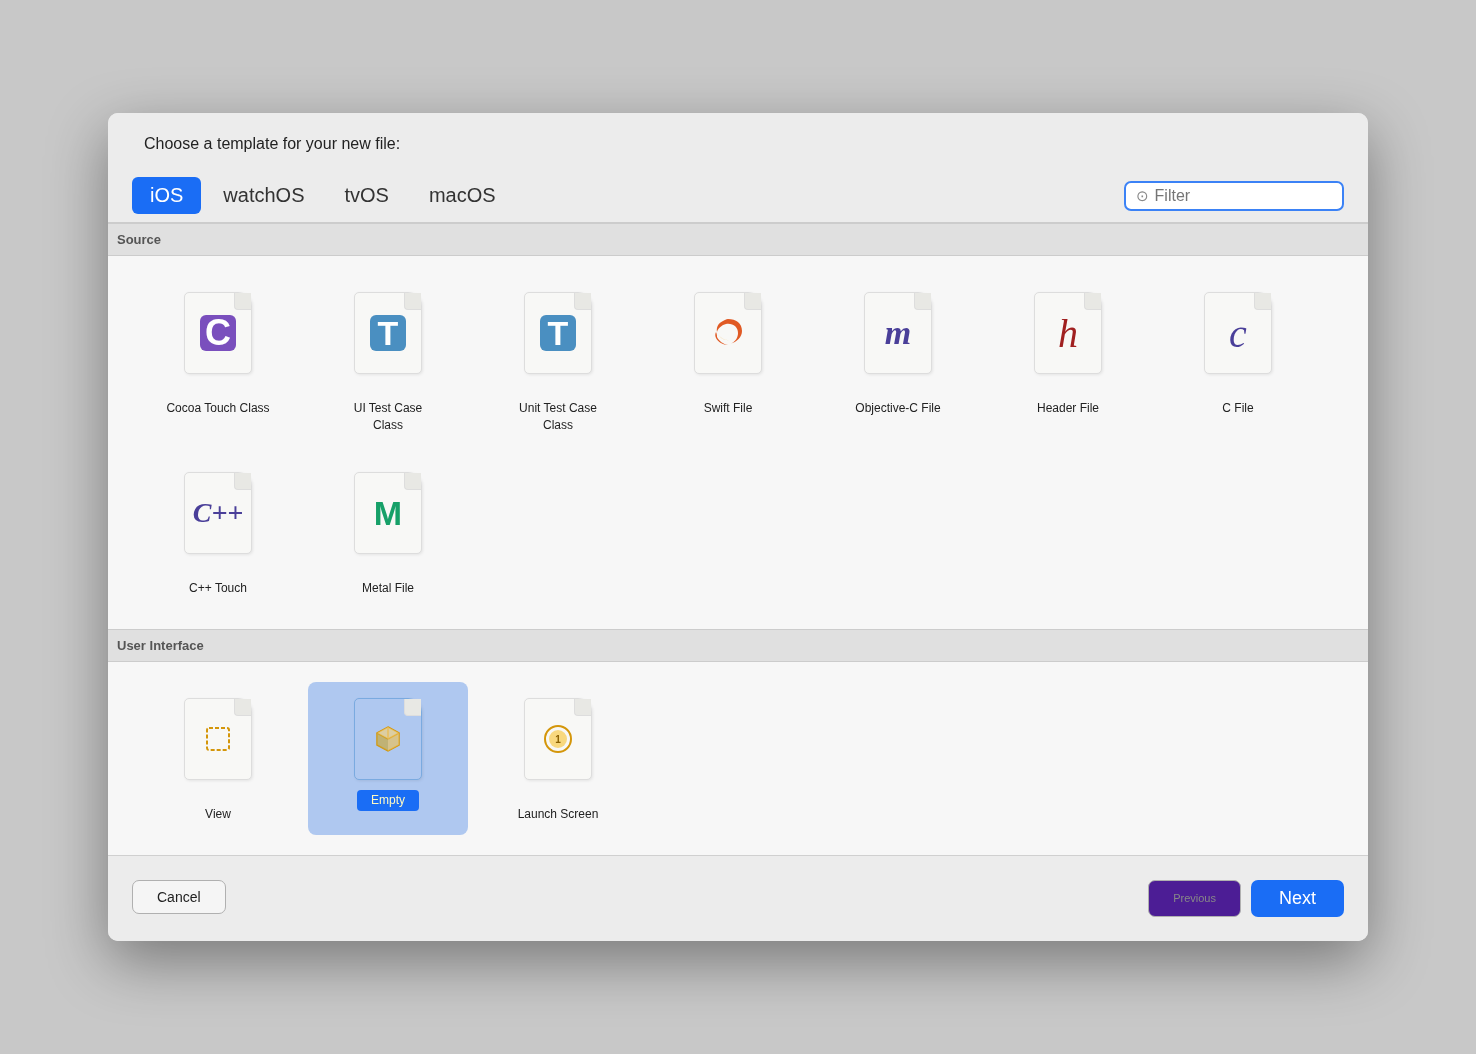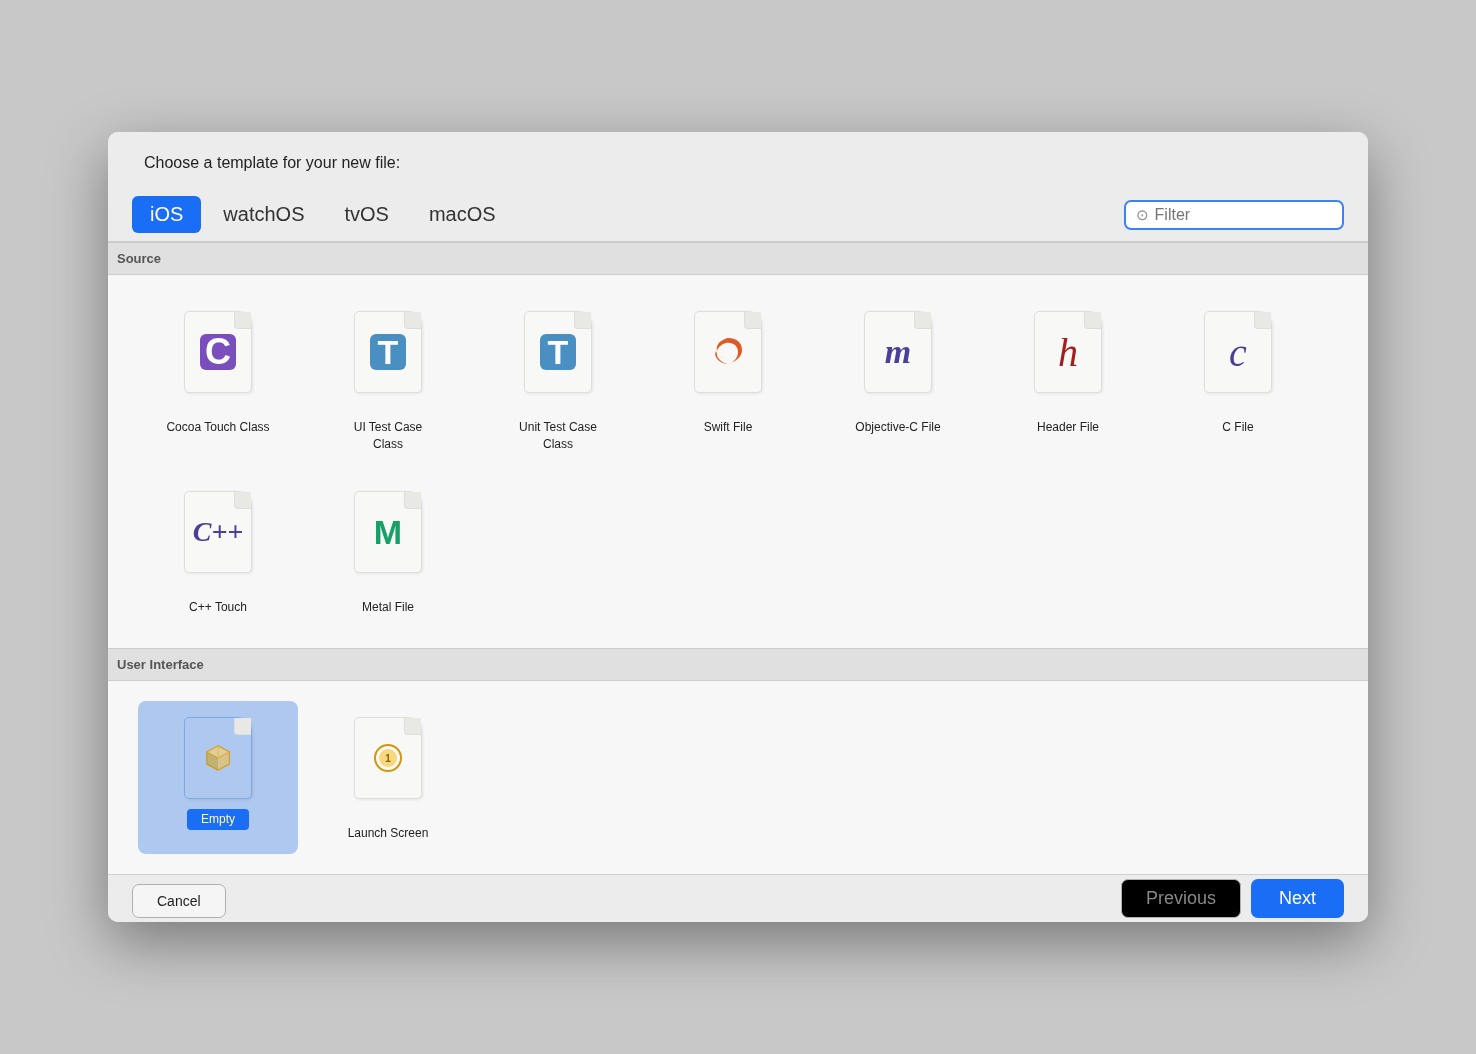--- a/index.html
+++ b/index.html
@@ -142,45 +142,45 @@
       line-height: 1.4;
     }
     .item.selected .item-label {
       color: #fff;
       background: #1a6df5;
       border-radius: 5px;
       padding: 2px 10px;
     }
     .dialog-footer {
       display: flex;
-      align-items: flex-end;
+      align-items: flex-start;
       justify-content: space-between;
-      padding: 4px 24px;
+      padding: 24px 24px;
       background: #ececec;
       border-top: 1px solid #d0d0d0;
     }
     .btn-cancel {
       padding: 8px 24px;
       border-radius: 7px;
       border: 1px solid #b0b0b0;
       background: #f5f5f5;
       font-size: 14px;
       color: #222;
       cursor: pointer;
     }
     .footer-right {
       display: flex;
       gap: 10px;
     }
     .btn-previous {
       padding: 8px 24px;
       border-radius: 7px;
       border: 1px solid #b0b0b0;
-      background: #000000;
-      font-size: 18px;
+      background: #4c1d95;
+      font-size: 11px;
       color: #888;
       cursor: pointer;
     }
     .btn-next {
       padding: 8px 28px;
       border-radius: 7px;
       border: none;
       background: #1a6df5;
       font-size: 18px;
       color: #fff;
@@ -313,20 +313,30 @@
         </div>
         <div class="item-label">Metal File</div>
       </div>
 
     </div>
 
     <div class="section-header">User Interface</div>
     <div class="items-grid">
 
 
+      <div class="item">
+        <div class="item-icon">
+          <div class="file-bg">
+            <svg width="38" height="38" viewBox="0 0 38 38">
+              <rect x="8" y="8" width="22" height="22" rx="2" fill="none" stroke="#d4960a" stroke-width="2" stroke-dasharray="4 2"></rect>
+            </svg>
+          </div>
+        </div>
+        <div class="item-label">View</div>
+      </div>
 
       <div class="item selected">
         <div class="item-icon">
           <div class="file-bg" style="background:#afc8f0; border-color:#7aaae0;">
             <svg width="38" height="38" viewBox="0 0 38 38">
 
               <polygon points="19,7 30,13 30,25 19,31 8,25 8,13" fill="none" stroke="#d4960a" stroke-width="1.5"></polygon>
               <line x1="19" y1="7" x2="19" y2="19" stroke="#d4960a" stroke-width="1.5"></line>
               <line x1="8" y1="13" x2="19" y2="19" stroke="#d4960a" stroke-width="1.5"></line>
               <line x1="30" y1="13" x2="19" y2="19" stroke="#d4960a" stroke-width="1.5"></line>

